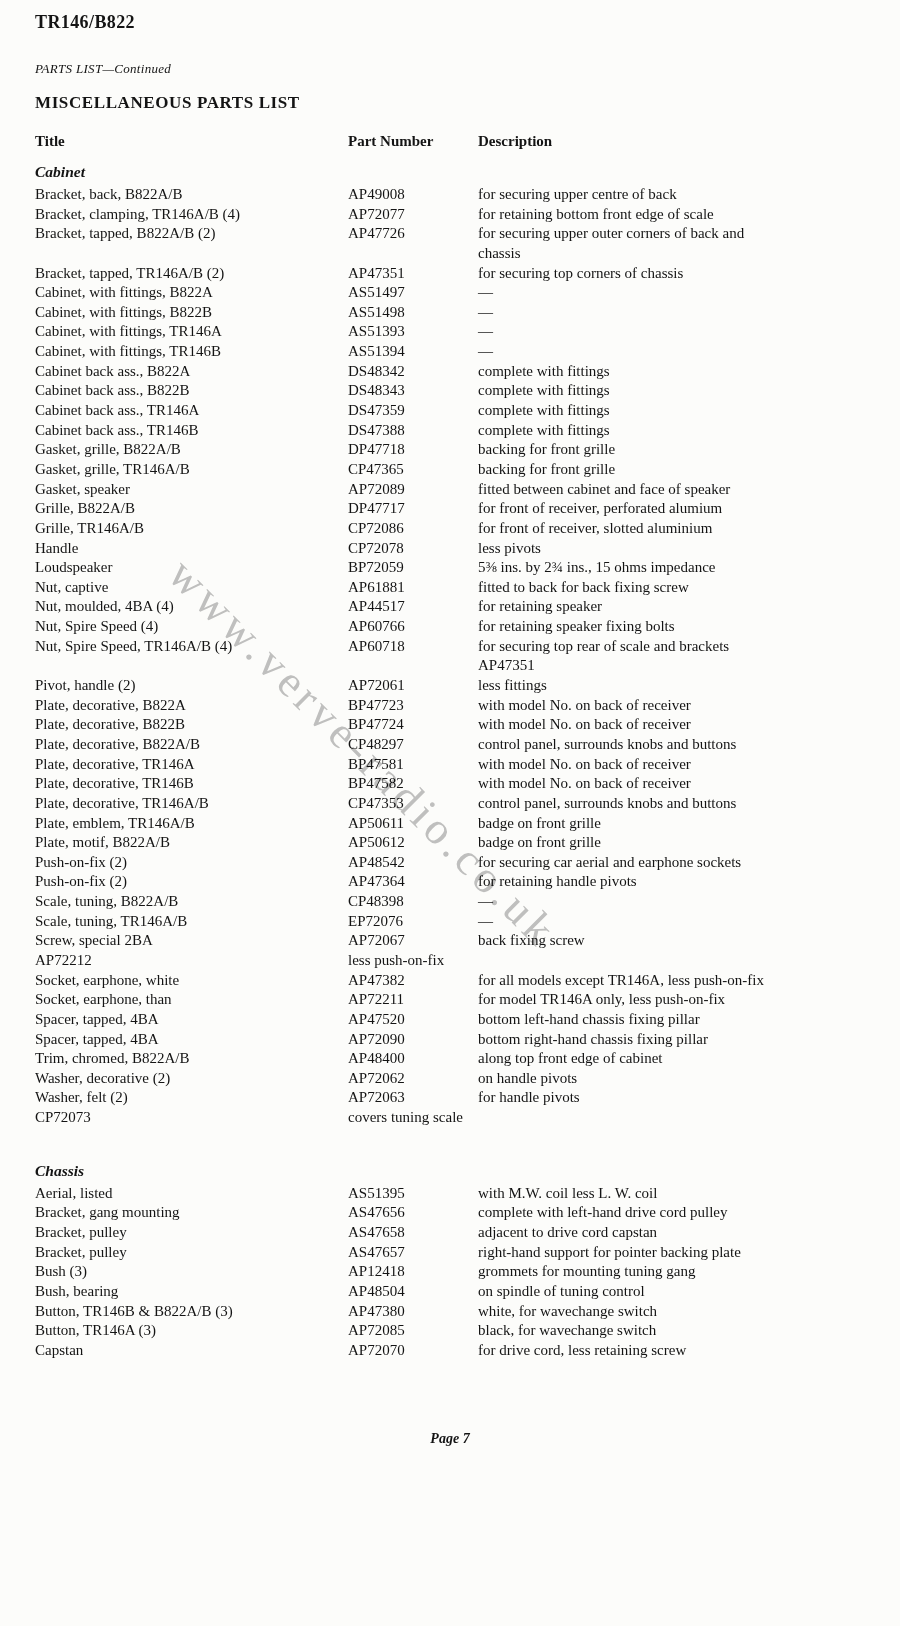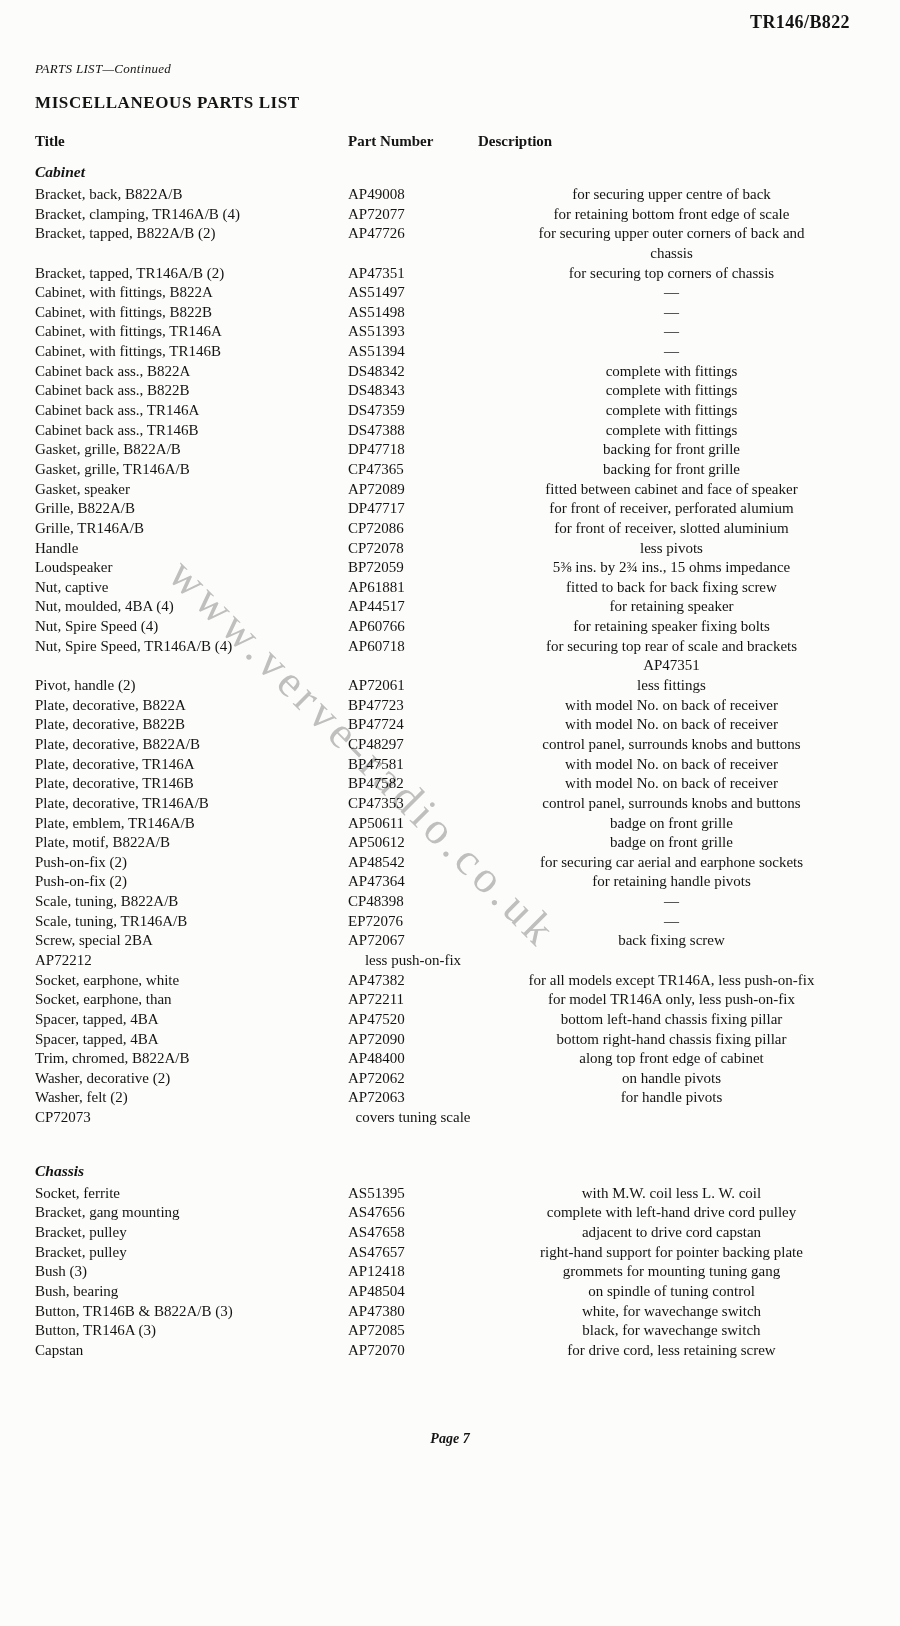--- a/index.html
+++ b/index.html
@@ -6,21 +6,21 @@
   body {
     width: 900px; height: 1626px;
     background: #fcfcfa;
     color: #141414;
     font-family: "Liberation Serif", serif;
     position: relative;
     overflow: hidden;
   }
   .page { padding: 12px 35px 0 35px; position: relative; }
   .doc-ref {
-    text-align: right; font-weight: bold; font-size: 18px;
+    font-weight: bold; font-size: 18px;
     letter-spacing: 0.4px; padding-right: 15px;
   }
   .continued {
     margin-top: 28px; font-style: italic; font-size: 13px; letter-spacing: 0.3px;
   }
   .main-title {
     margin-top: 16px; font-weight: bold; font-size: 17px; letter-spacing: 0.6px;
   }
   .notes {
     margin-top: 12px; font-size: 15.5px; text-align: justify; line-height: 1.35;
@@ -34,21 +34,21 @@
   }
   .col-headers { margin-top: 20px; font-weight: bold; font-size: 15px; }
   .col-headers .col-desc { text-align: left; }
   .section-heading {
     font-weight: bold; font-style: italic; font-size: 15.5px;
     margin-top: 13px; margin-bottom: 4px;
   }
   .section-heading.gap-before { margin-top: 34px; }
   .row { font-size: 15px; line-height: 1.31; }
   .cell { padding: 0; }
-  .cell.desc { white-space: pre-line; text-align: center; }
+  .cell.desc { white-space: pre-line; }
   .footer {
     margin-top: 70px; text-align: center;
     font-style: italic; font-weight: bold; font-size: 14px;
   }
   .watermark {
     position: absolute;
     left: 195px; top: 548px;
     transform: rotate(45deg);
     transform-origin: left top;
     font-size: 45px;
@@ -306,21 +306,21 @@
         <div class="cell">Washer, felt (2)</div>
         <div class="cell">AP72063</div>
         <div class="cell desc">for handle pivots</div>
       </div>
       <div class="grid-row row">
         <div class="cell">CP72073</div>
         <div class="cell desc">covers tuning scale</div>
       </div>
       <div class="section-heading gap-before">Chassis</div>
       <div class="grid-row row">
-        <div class="cell">Socket, ferrite</div>
+        <div class="cell">Aerial, listed</div>
         <div class="cell">AS51395</div>
         <div class="cell desc">with M.W. coil less L. W. coil</div>
       </div>
       <div class="grid-row row">
         <div class="cell">Bracket, gang mounting</div>
         <div class="cell">AS47656</div>
         <div class="cell desc">complete with left-hand drive cord pulley</div>
       </div>
       <div class="grid-row row">
         <div class="cell">Bracket, pulley</div>

